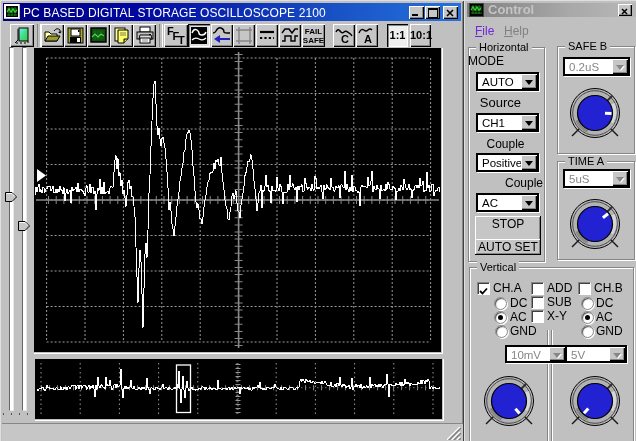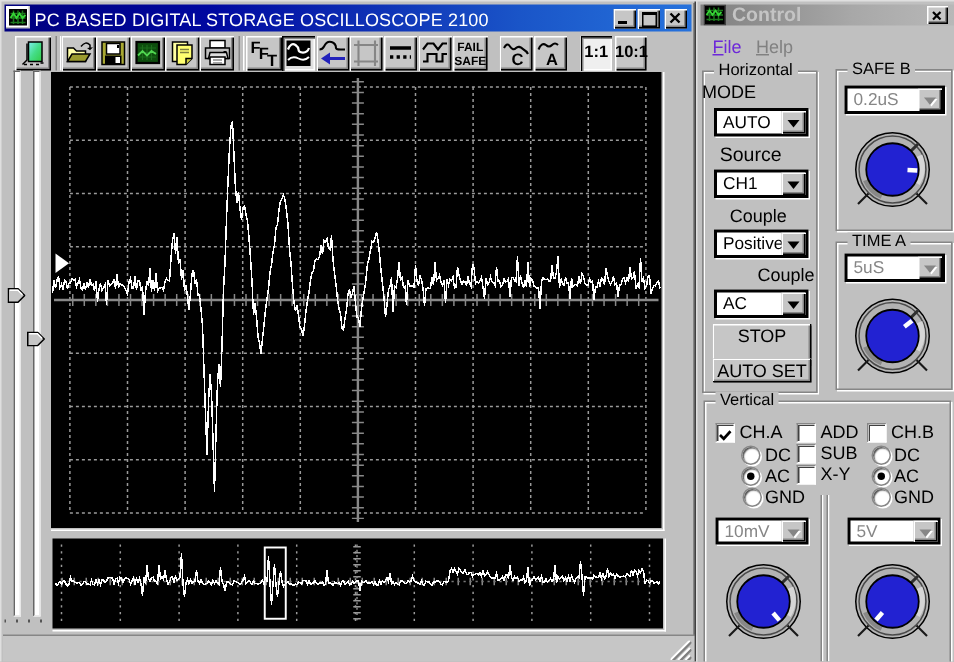--- a/index.html
+++ b/index.html
@@ -321,21 +321,21 @@
 <div class="rad" style="left:581px;top:311px">
     <div class="a" style="left:3px;top:3px;width:5px;height:5px;background:#000;border-radius:50%"></div>
   </div>
 <div class="lbl" style="left:596px;top:310px;font-size:12px">AC</div>
 <div class="rad" style="left:495px;top:325px"></div>
 <div class="lbl" style="left:510px;top:324px;font-size:12px">GND</div>
 <div class="rad" style="left:581px;top:325px"></div>
 <div class="lbl" style="left:596px;top:324px;font-size:12px">GND</div>
 <div class="a" style="left:547px;top:330px;width:1px;height:111px;background:#868686;border-right:1px solid #fff"></div>
 <div class="a" style="left:551px;top:330px;width:1px;height:111px;background:#868686;border-right:1px solid #fff"></div>
-<div class="a combo" style="left:477px;top:345px;width:58px;height:14px">
+<div class="a combo" style="left:505px;top:345px;width:58px;height:14px">
     <div class="ctext gtext">10mV</div>
 <div class="cbtn">
       <div class="arr" style="border-top-color:#fff;left:5px;top:7px"></div>
       <div class="arr garr"></div>
     </div>
   </div>
 <div class="a combo" style="left:565px;top:345px;width:58px;height:14px">
     <div class="ctext gtext">5V</div>
 <div class="cbtn">
       <div class="arr" style="border-top-color:#fff;left:5px;top:7px"></div>

